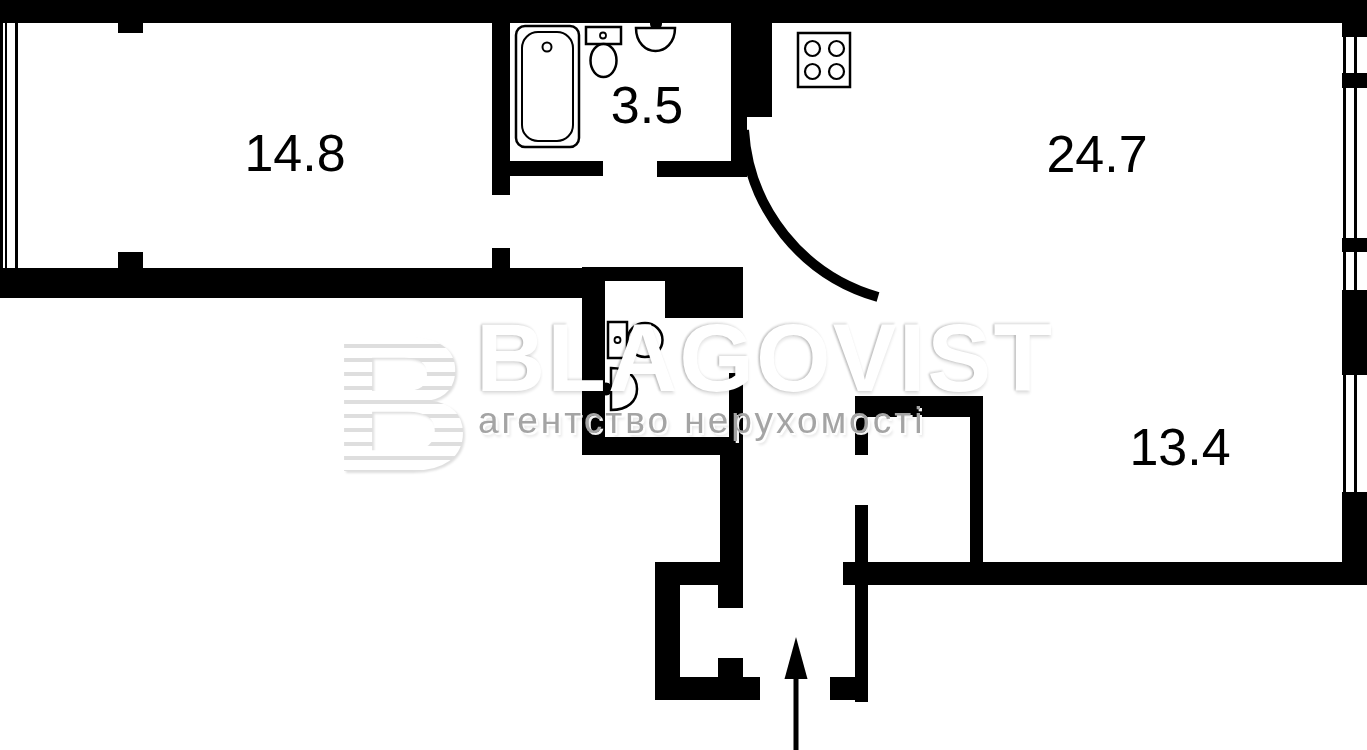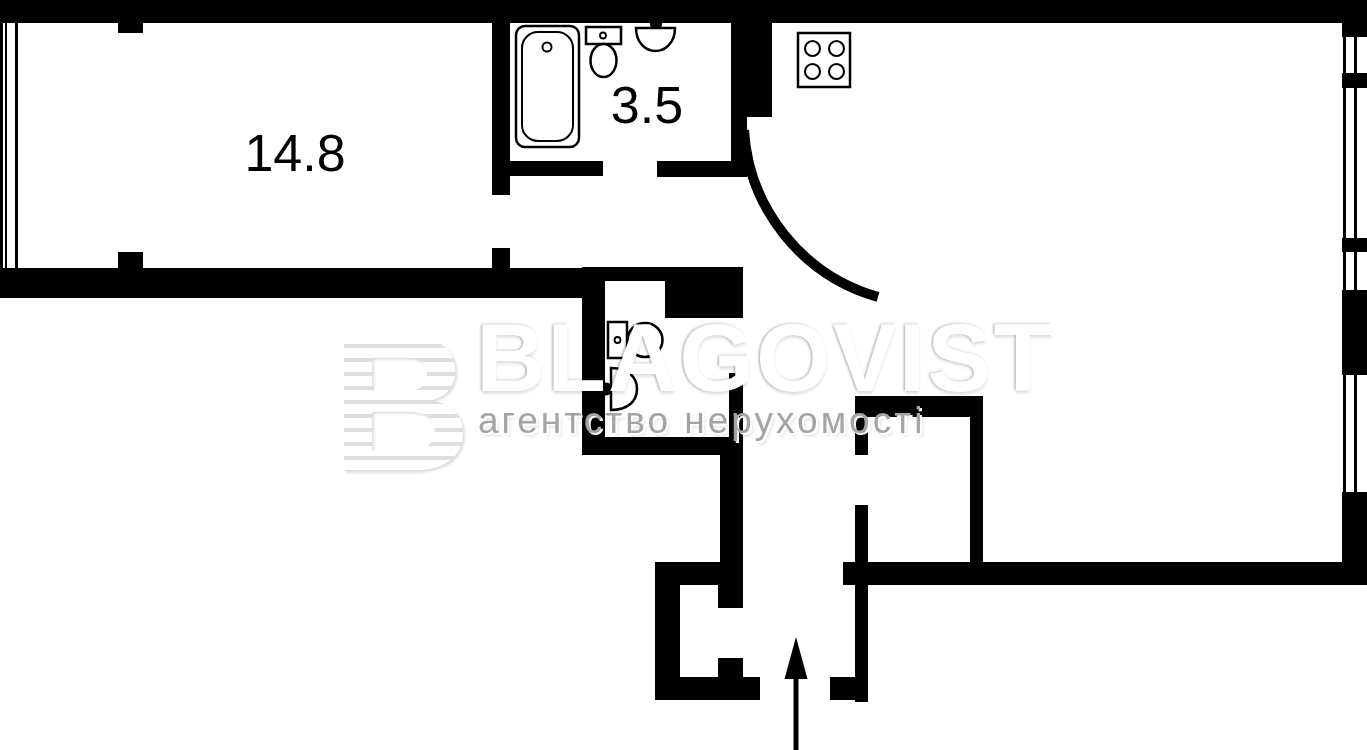--- a/index.html
+++ b/index.html
@@ -155,19 +155,21 @@
 
     <g>
       <rect x="793.5" y="674" width="5" height="76" fill="#000"></rect>
       <polygon points="796,637 784.5,679 807.5,679" fill="#000"></polygon>
     </g>
   </svg>
 
   <div class="labels-layer">
     <div class="area" style="left:295px;top:153px">14.8</div>
     <div class="area" style="left:647px;top:105px">3.5</div>
+    <div class="area" style="left:1097px;top:154px">24.7</div>
+    <div class="area" style="left:1180px;top:447px">13.4</div>
   </div>
 
   <div class="wm wm-logo">B</div>
   <div class="wm wm-brand">BLAGOVIST</div>
   <div class="wm wm-tagline">агентство нерухомості</div>
 
 </div>
 
 </body></html>

